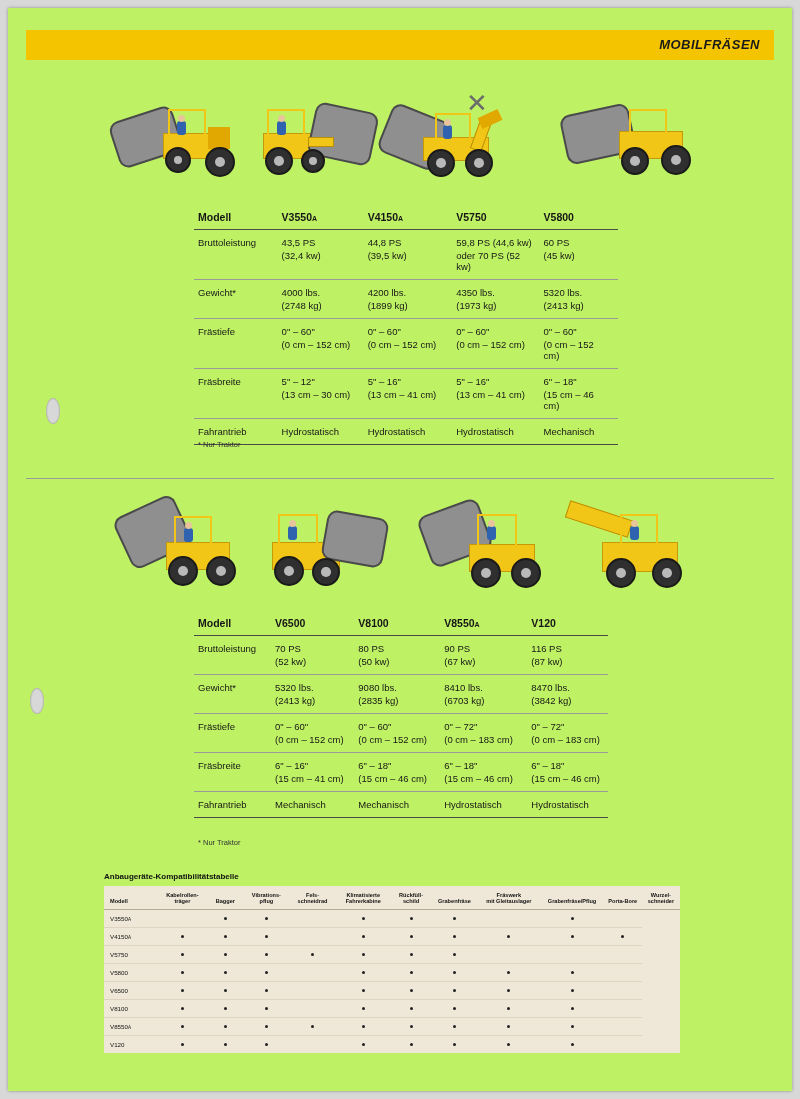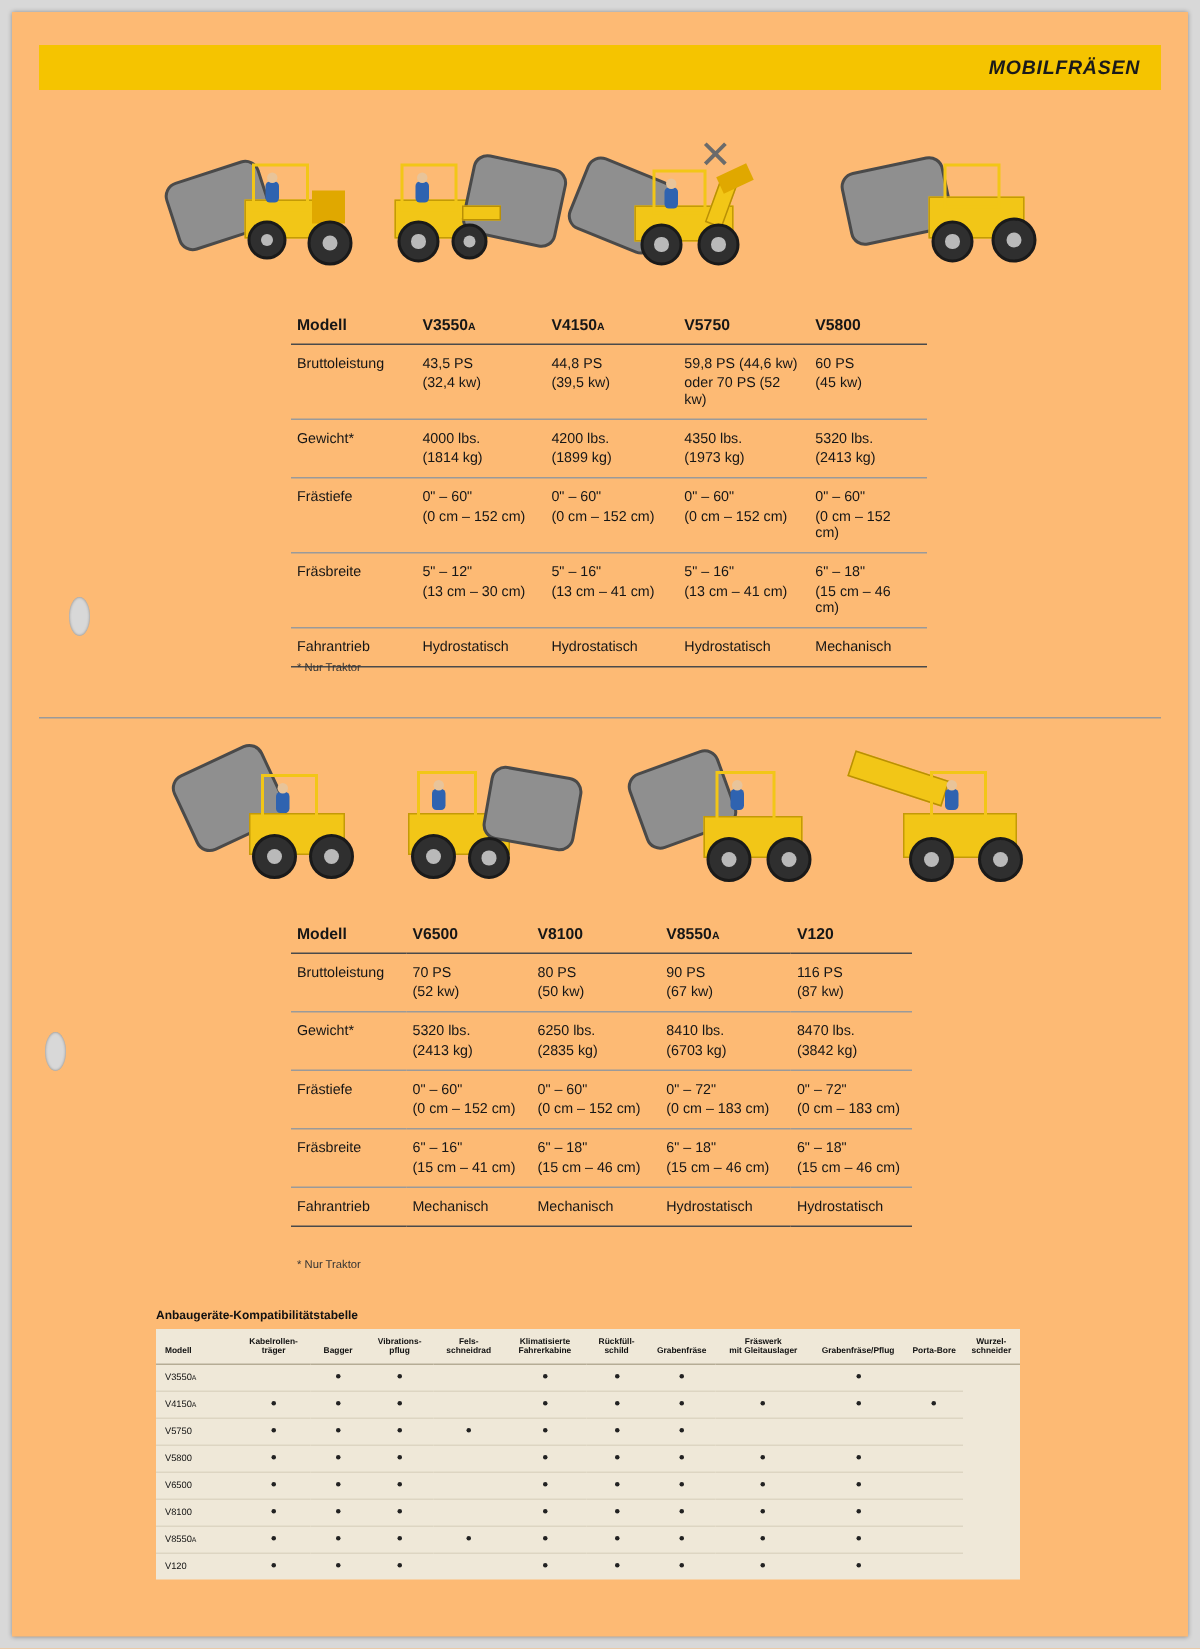--- a/index.html
+++ b/index.html
@@ -4,21 +4,21 @@
 <style>
   html,body{margin:0;padding:0;}
   body{
     width:800px;height:1099px;
     background:#d8d8d8;
     font-family:"Liberation Sans", sans-serif;
     overflow:hidden;
   }
   .page{
     position:absolute;left:8px;top:8px;width:784px;height:1083px;
-    background:#fdba74;
+    background:#bef264;
     box-shadow:0 0 3px rgba(0,0,0,.35);
   }
   
   .header-bar{
     position:absolute;left:18px;top:22px;right:18px;height:30px;
     background:#f5c400;
   }
   .header-title{
     position:absolute;right:14px;top:7px;
     font-size:13px;font-weight:bold;font-style:italic;color:#1a1a1a;
@@ -186,21 +186,21 @@
     <tbody>
       <tr>
         <td class="rowlabel">Bruttoleistung</td>
         <td><span>43,5 PS</span><span class="line2">(32,4 kw)</span></td>
         <td><span>44,8 PS</span><span class="line2">(39,5 kw)</span></td>
         <td><span>59,8 PS (44,6 kw)</span><span class="line2">oder 70 PS (52 kw)</span></td>
         <td><span>60 PS</span><span class="line2">(45 kw)</span></td>
       </tr>
       <tr>
         <td class="rowlabel">Gewicht*</td>
-        <td><span>4000 lbs.</span><span class="line2">(1814 kg)</span></td>
+        <td><span>4000 lbs.</span><span class="line2">(2748 kg)</span></td>
         <td><span>4200 lbs.</span><span class="line2">(1899 kg)</span></td>
         <td><span>4350 lbs.</span><span class="line2">(1973 kg)</span></td>
         <td><span>5320 lbs.</span><span class="line2">(2413 kg)</span></td>
       </tr>
       <tr>
         <td class="rowlabel">Frästiefe</td>
         <td><span>0" – 60"</span><span class="line2">(0 cm – 152 cm)</span></td>
         <td><span>0" – 60"</span><span class="line2">(0 cm – 152 cm)</span></td>
         <td><span>0" – 60"</span><span class="line2">(0 cm – 152 cm)</span></td>
         <td><span>0" – 60"</span><span class="line2">(0 cm – 152 cm)</span></td>
@@ -302,21 +302,21 @@
       <tr>
         <td class="rowlabel">Bruttoleistung</td>
         <td><span>70 PS</span><span class="line2">(52 kw)</span></td>
         <td><span>80 PS</span><span class="line2">(50 kw)</span></td>
         <td><span>90 PS</span><span class="line2">(67 kw)</span></td>
         <td><span>116 PS</span><span class="line2">(87 kw)</span></td>
       </tr>
       <tr>
         <td class="rowlabel">Gewicht*</td>
         <td><span>5320 lbs.</span><span class="line2">(2413 kg)</span></td>
-        <td><span>6250 lbs.</span><span class="line2">(2835 kg)</span></td>
+        <td><span>9080 lbs.</span><span class="line2">(2835 kg)</span></td>
         <td><span>8410 lbs.</span><span class="line2">(6703 kg)</span></td>
         <td><span>8470 lbs.</span><span class="line2">(3842 kg)</span></td>
       </tr>
       <tr>
         <td class="rowlabel">Frästiefe</td>
         <td><span>0" – 60"</span><span class="line2">(0 cm – 152 cm)</span></td>
         <td><span>0" – 60"</span><span class="line2">(0 cm – 152 cm)</span></td>
         <td><span>0" – 72"</span><span class="line2">(0 cm – 183 cm)</span></td>
         <td><span>0" – 72"</span><span class="line2">(0 cm – 183 cm)</span></td>
       </tr>

